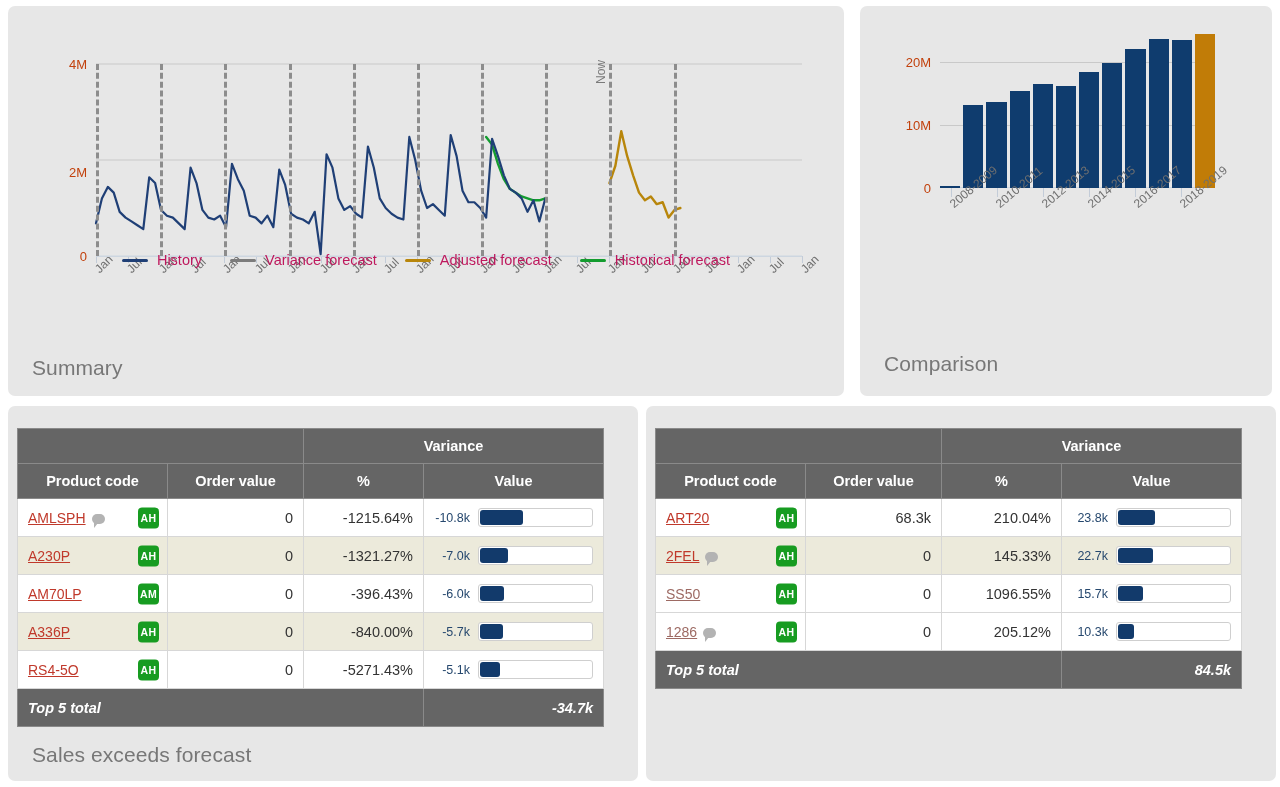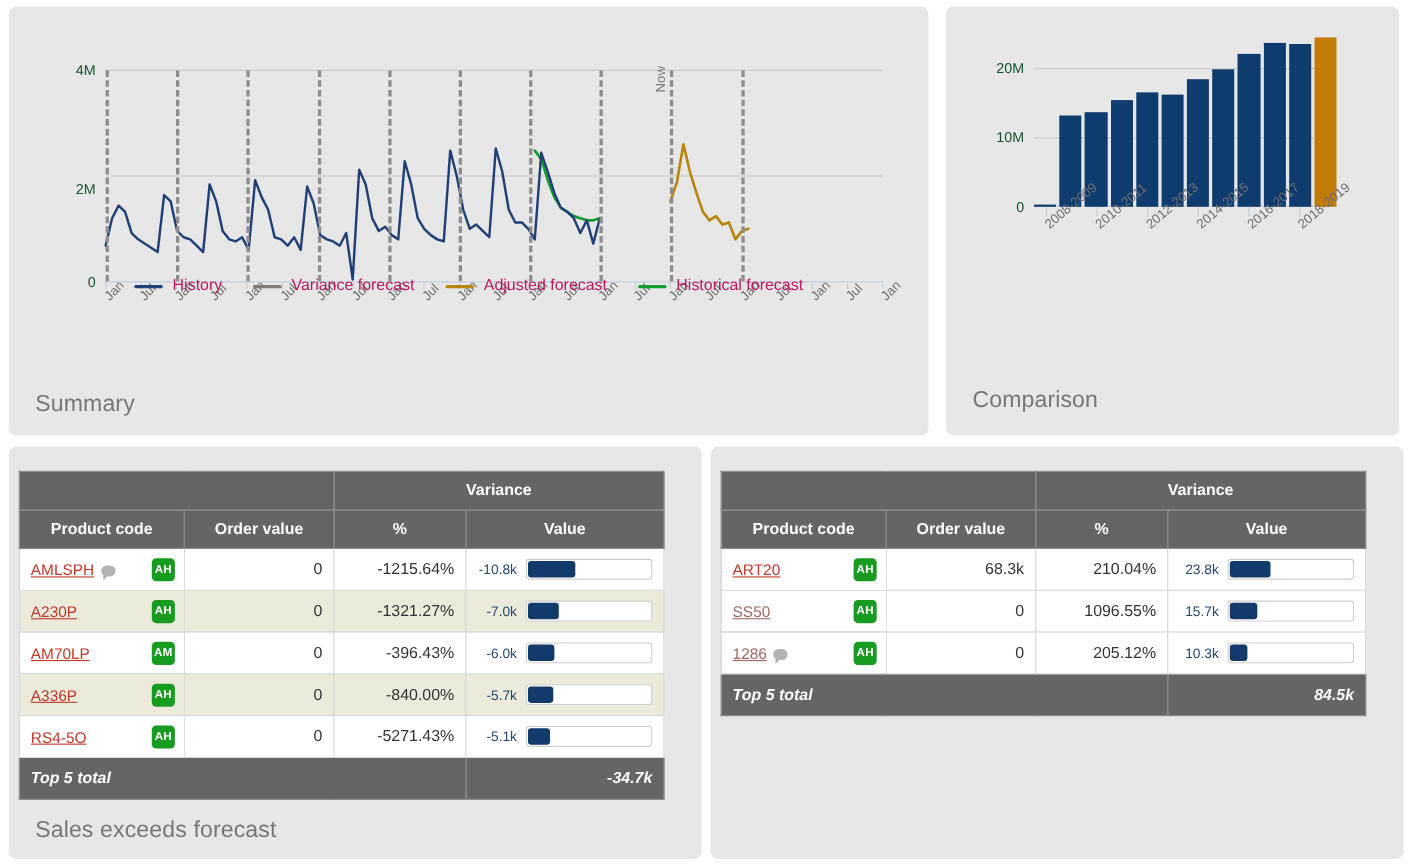--- a/index.html
+++ b/index.html
@@ -30,21 +30,21 @@
   #summary-card{left:8px;top:6px;width:836px;height:390px;}
   #summary-title{bottom:16px;}
 
   .plot{position:absolute;}
   #summary-plot{left:88px;top:58px;width:706px;height:192px;}
   .gridline{position:absolute;left:0;right:0;height:1px;background:#c9c9c9;}
   .axis-base{position:absolute;left:0;right:0;bottom:0;height:1px;background:#cdd6e0;}
   .ylab{
     position:absolute;right:100%;margin-right:9px;
     transform:translateY(-50%);
-    font-size:13px;color:#14532d;white-space:nowrap;
+    font-size:13px;color:#c2410c;white-space:nowrap;
   }
   .vdash{
     position:absolute;top:0;bottom:0;width:0;
     border-left:3px dashed #8d8d8d;
   }
   .nowlab{
     position:absolute;
     font-size:12px;color:#7a7a7a;
     writing-mode:vertical-rl;
     transform:rotate(180deg);
@@ -425,20 +425,33 @@
             <td class="c-num">210.04%</td>
             <td class="c-val">
               <div class="valcell">
                 <span class="valnum">23.8k</span>
                 <div class="valbar-track">
                   <div class="valbar-fill" style="width: 33%;"></div>
                 </div>
               </div>
             </td>
           </tr>
+          <tr class="alt">
+            <td class="c-code"><span class="codelink">2FEL</span><span class="note-bubble"></span><span class="badge">AH</span></td>
+            <td class="c-num">0</td>
+            <td class="c-num">145.33%</td>
+            <td class="c-val">
+              <div class="valcell">
+                <span class="valnum">22.7k</span>
+                <div class="valbar-track">
+                  <div class="valbar-fill" style="width: 31%;"></div>
+                </div>
+              </div>
+            </td>
+          </tr>
           <tr>
             <td class="c-code"><span class="codelink muted">SS50</span><span class="badge">AH</span></td>
             <td class="c-num">0</td>
             <td class="c-num">1096.55%</td>
             <td class="c-val">
               <div class="valcell">
                 <span class="valnum">15.7k</span>
                 <div class="valbar-track">
                   <div class="valbar-fill" style="width: 22%;"></div>
                 </div>

